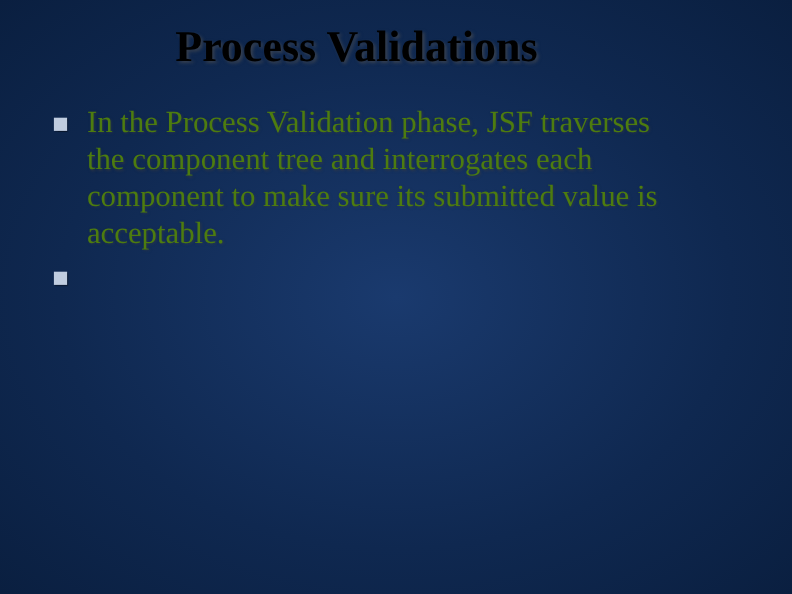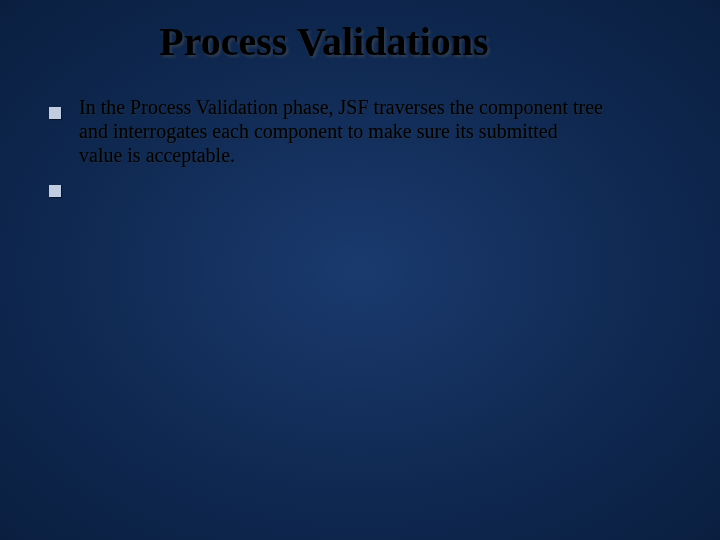--- a/index.html
+++ b/index.html
@@ -29,23 +29,23 @@
     margin-bottom: 30px;
   }
   .bullets {
     list-style: none;
     padding: 0;
     margin: 0;
   }
   .bullets li {
     position: relative;
     padding-left: 34px;
-    font-size: 20px;
+    font-size: 28px;
     line-height: 1.2;
-    color: #000000;
+    color: #4d7c0f;
     margin-bottom: 6px;
     text-shadow: 1px 1px 2px rgba(60,60,60,0.5);
   }
   .bullet-icon {
     position: absolute;
     left: 4px;
     top: 12px;
     width: 12px;
     height: 12px;
     background: #c0cde0;

